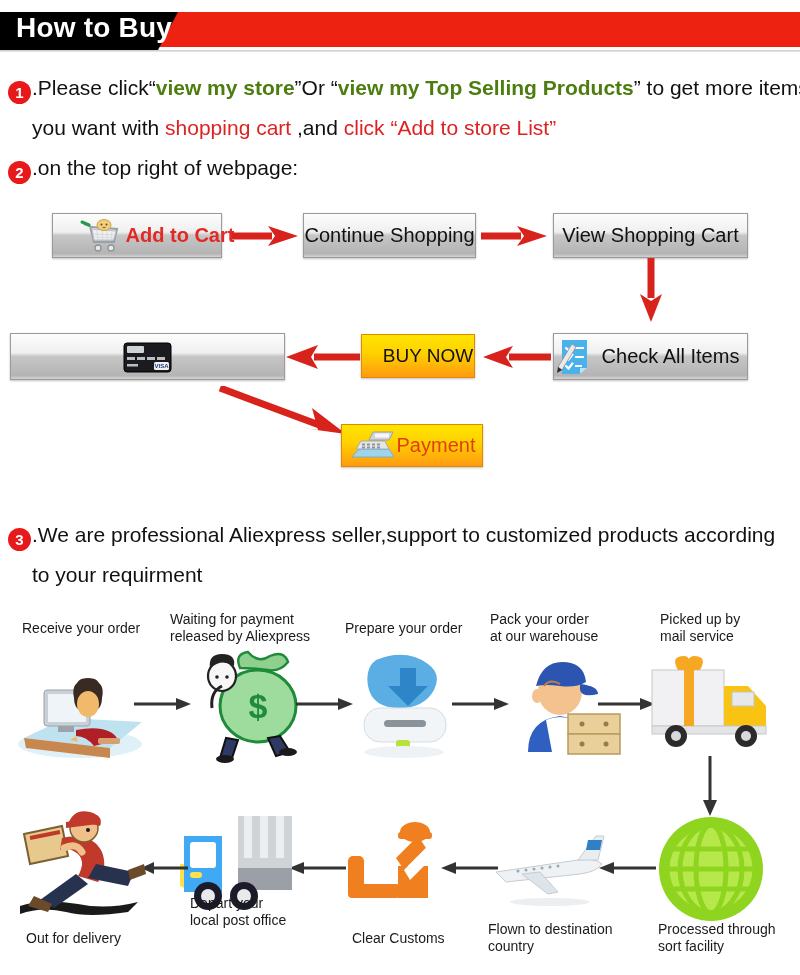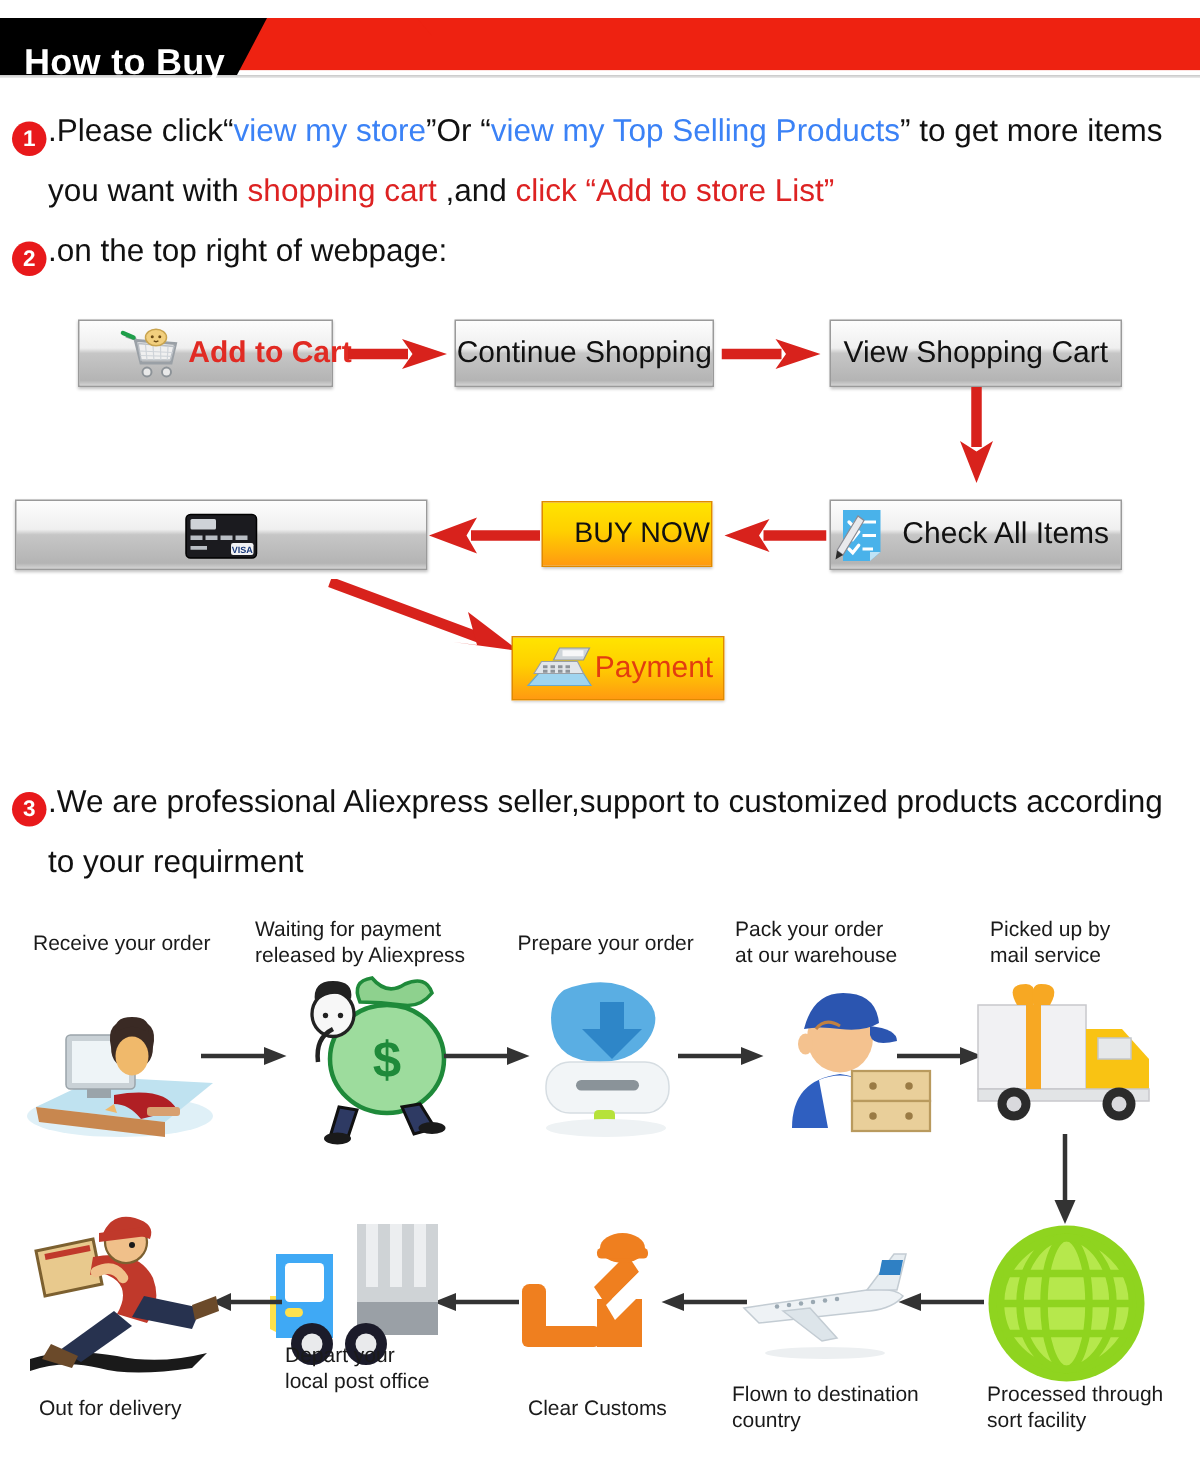--- a/index.html
+++ b/index.html
@@ -23,33 +23,33 @@
     position:absolute; left:118px; top:12px; width:682px; height:12px;
     background:#ee2211;
     clip-path: polygon(0 100%, 42px 0, 160px 0, 170px 100%, 0 100%);
   }
   .banner .black-shape {
     position:absolute; left:0; top:12px; width:200px; height:38px;
     background:#000000;
     clip-path: polygon(0 0, 178px 0, 158px 100%, 0 100%);
   }
   .banner .title {
-    position:absolute; left:16px; top:28px;
-    color:#ffffff; font-size:24px; font-weight:bold;
+    position:absolute; left:16px; top:12px;
+    color:#ffffff; font-size:28px; font-weight:bold;
     letter-spacing:0.2px; font-family:"Liberation Sans", sans-serif;
     z-index:5;
   }
   .banner .shadow {
     position:absolute; left:0; top:50px; width:800px; height:3px;
     background:linear-gradient(to bottom, rgba(0,0,0,0.22), rgba(0,0,0,0));
   }
 
   
   .para { font-size:21px; color:#111; line-height:40px; white-space:nowrap; }
-  .para .blue { color:#3b82f6; }
+  .para .blue { color:#4d7c0f;font-weight:bold; }
   .para .red  { color:#dd2222; }
   .bullet {
     display:inline-block; width:23px; height:23px; border-radius:50%;
     background:#e8191b; color:#fff; font-size:15px; font-weight:bold;
     text-align:center; line-height:23px; vertical-align:-3px;
     margin-right:1px;
   }
   #p1 { position:absolute; left:8px; top:68px; }
   #p1b{ position:absolute; left:32px; top:108px; }
   #p2 { position:absolute; left:8px; top:148px; }

